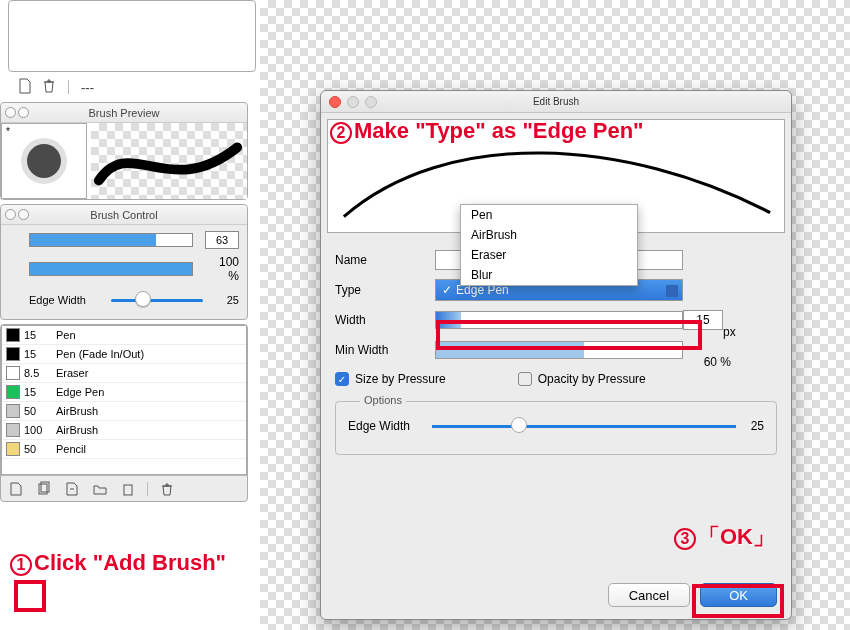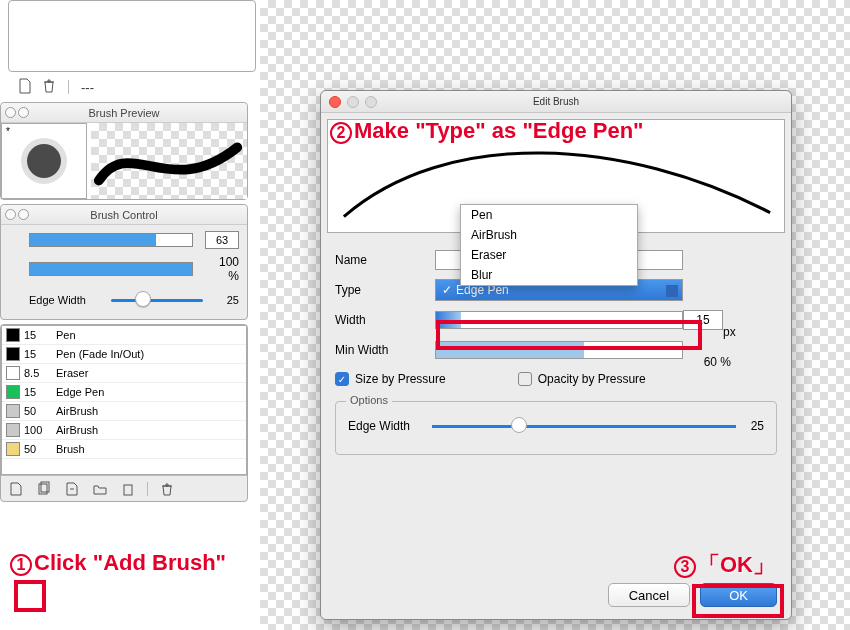--- a/index.html
+++ b/index.html
@@ -81,21 +81,21 @@
 .sel::after { content:""; position:absolute; right:4px; top:5px; width:12px; height:12px; background:#2f66b8;}
 .bar2 { height:18px; width:248px; border:1px solid #999; background:#fff; position:relative;}
 .bar2 .fill { position:absolute; left:0; top:0; bottom:0;}
 .grad { background:linear-gradient(to right,#2f78d8,#a5cbee);}
 .numbox { width:40px; height:20px; border:1px solid #999; background:#fff; text-align:center; line-height:18px; font-size:12px;}
 .unit { font-size:12px;margin-top:24px;}
 .ckrow { display:flex; align-items:center; gap:6px; height:28px;}
 .ck { width:14px; height:14px; border:1px solid #888; border-radius:3px; display:flex; align-items:center; justify-content:center; font-size:10px; }
 .ck.on { background:#2f78d8; border-color:#2f78d8; color:#fff;}
 .optgroup { border:1px solid #bbb; border-radius:4px; margin:8px 0 0 0; padding:14px 12px 18px 12px; position:relative;}
-.optgroup .legend { position:absolute; top:-8px; left:10px; background:#ececec; padding:0 4px; font-size:11px; color:#555;}
+.optgroup .legend { position:absolute; top:-8px; left:24px; background:#ececec; padding:0 4px; font-size:11px; color:#555;}
 .sliderw { flex:1; height:14px; display:flex; align-items:center; position:relative;}
 .sliderw .tr { height:3px; width:100%; background:#1e7fe0;}
 .sliderw .kn { position:absolute; width:16px; height:16px; border-radius:50%; background:#fff; border:1px solid #aaa; top:-2px;}
 
 .dlg-buttons { position:absolute; bottom:12px; right:14px; display:flex; gap:10px;}
 .btn { height:24px; padding:0 20px; border-radius:5px; font-size:13px; display:flex; align-items:center;}
 .btn.cancel { background:linear-gradient(#fff,#ededed); border:1px solid #aaa;}
 .btn.ok { background:linear-gradient(#5aa5f2,#2f78d8); border:1px solid #2a64b6; color:#fff; padding:0 28px;}
 
 
@@ -207,21 +207,21 @@
           <span>AirBrush</span>
         </div>
         <div class="brow">
           <span class="sw" style="background:#c9c9c9"></span>
           <span class="sz">100</span>
           <span>AirBrush</span>
         </div>
         <div class="brow">
           <span class="sw" style="background:#f2d77a"></span>
           <span class="sz">50</span>
-          <span>Brush</span>
+          <span>Pencil</span>
         </div>
       </div>
     <div class="panel-footer">
       <span class="ficon">
           <svg width="16" height="16" viewBox="0 0 16 16">
             <path d="M3 2h7l3 3v9H3z" fill="none" stroke="#555"></path>
           </svg>
         </span>
       <span class="ficon">
           <svg width="16" height="16" viewBox="0 0 16 16">
@@ -330,14 +330,14 @@
     <div class="btn ok">
         <span>OK</span>
       </div>
   </div>
 </div>
 
 <div class="callout" style="left:330px; top:118px"><span class="circ">2</span><span>Make "Type" as "Edge Pen"</span></div>
 <div class="redbox" style="left:436px; top:320px; width:266px; height:30px"></div>
 <div class="callout" style="left:10px; top:550px"><span class="circ">1</span><span>Click "Add Brush"</span></div>
 <div class="redbox" style="left:14px; top:580px; width:32px; height:32px"></div>
-<div class="callout" style="left:674px; top:550px"><span class="circ">3</span><span>「OK」</span></div>
+<div class="callout" style="left:674px; top:522px"><span class="circ">3</span><span>「OK」</span></div>
 <div class="redbox" style="left:692px; top:584px; width:92px; height:34px"></div>
 
 </body></html>

